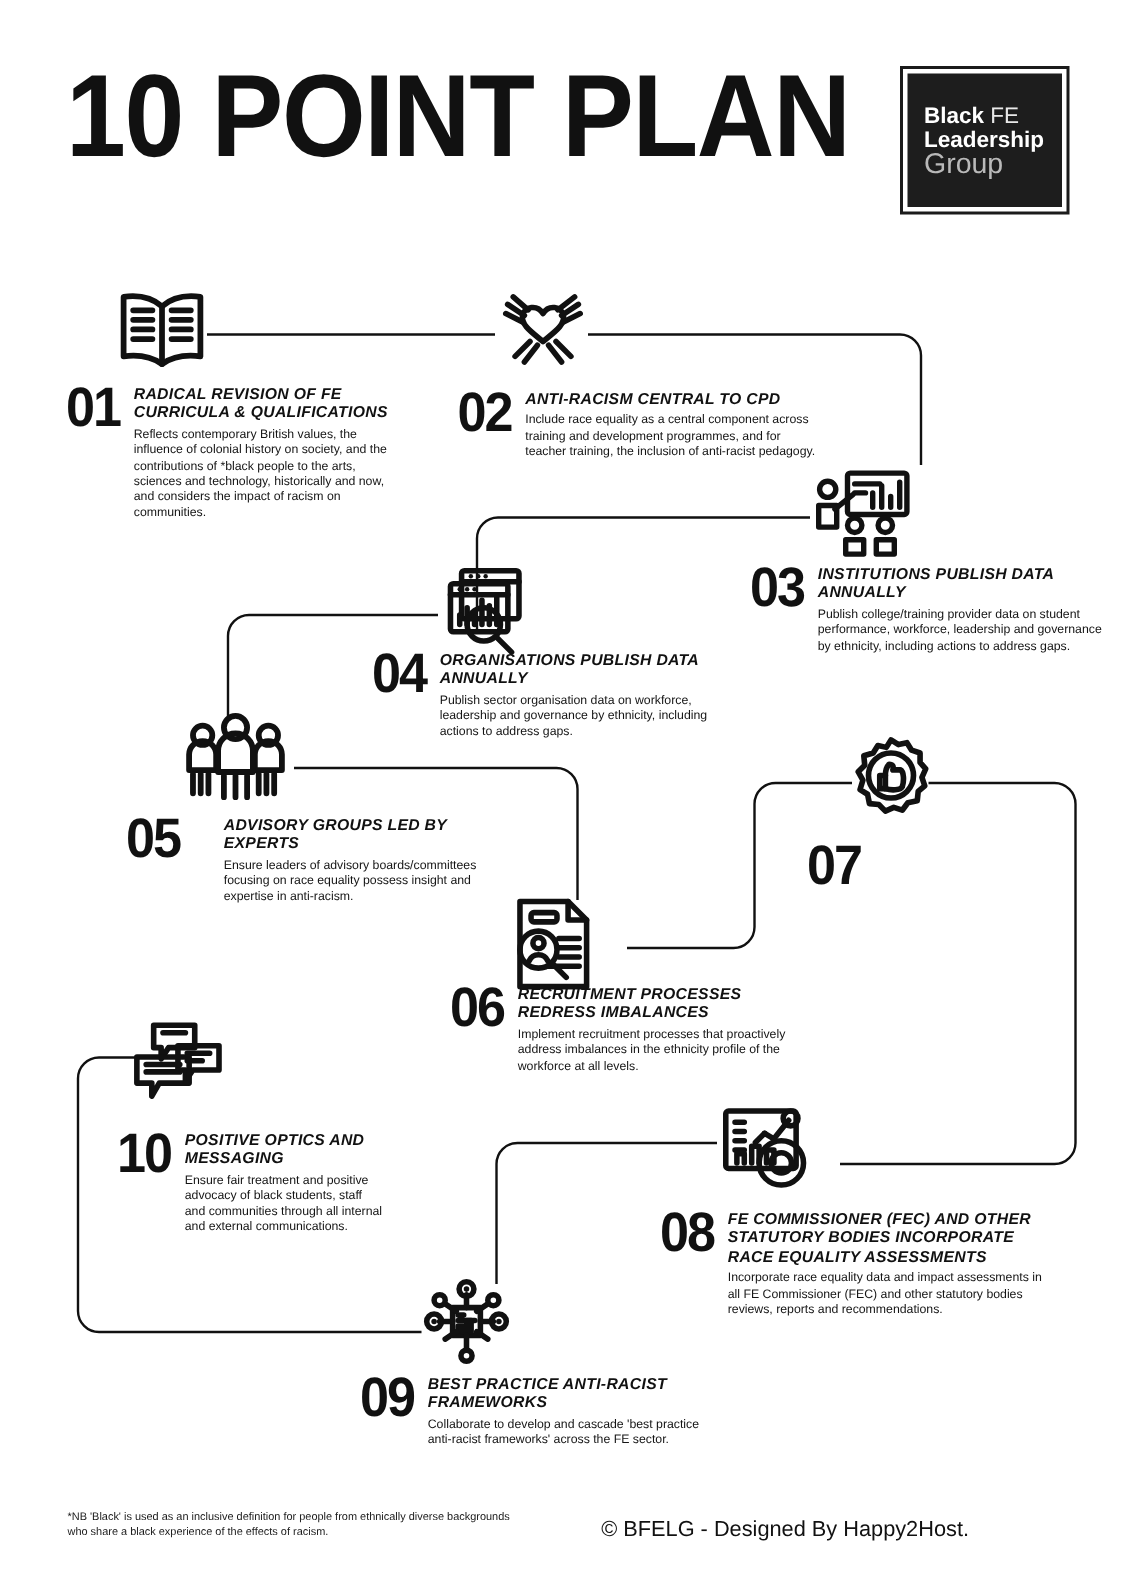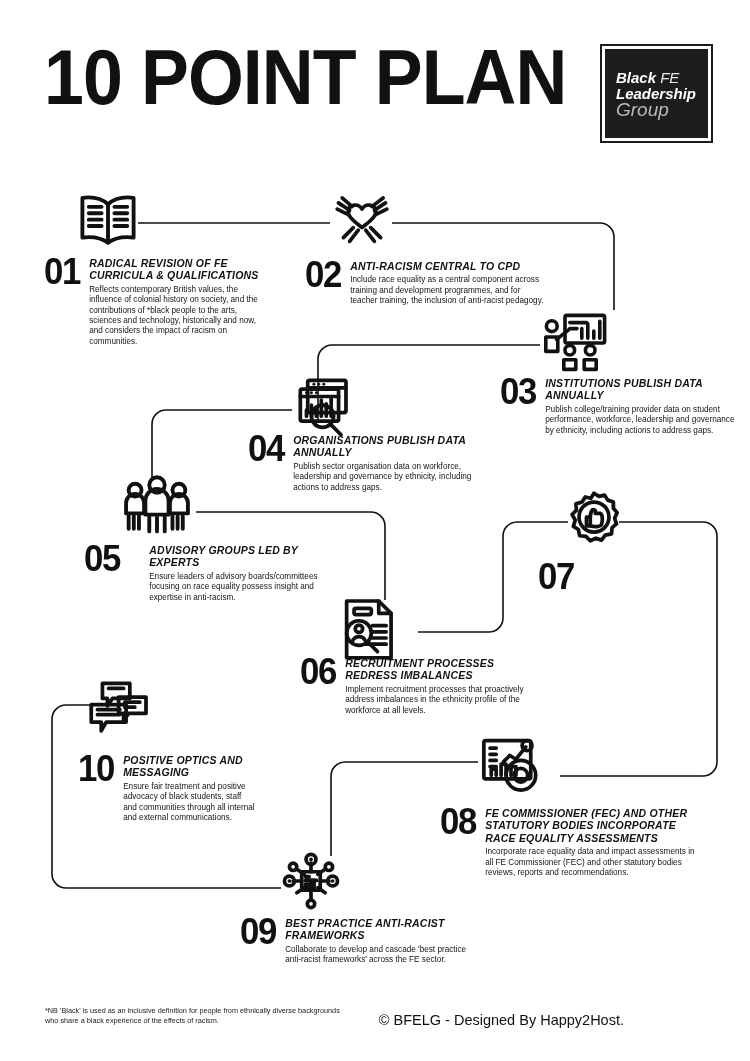--- a/index.html
+++ b/index.html
@@ -14,21 +14,21 @@
   #header{position:absolute;left:0;top:0;width:750px;height:175px;}
   #title{
     position:absolute;left:44px;top:38px;
     font-size:78px;line-height:78px;font-weight:bold;
     letter-spacing:-1px;color:#111;
     transform:scaleX(.92);transform-origin:left top;
     white-space:nowrap;
   }
   #logo{
     position:absolute;left:600px;top:44px;width:113px;height:99px;
-    border:2px solid #1b1b1b;background:#fff;padding:3px;box-sizing:border-box;font-style:italic;
+    border:2px solid #1b1b1b;background:#fff;padding:3px;box-sizing:border-box;
   }
   #logo-inner{
     width:100%;height:100%;background:#1d1d1d;box-sizing:border-box;
     display:flex;flex-direction:column;justify-content:center;
     padding-left:11px;
   }
   .logo-l1,.logo-l2,.logo-l3{
     font-size:15px;line-height:16px;color:#fff;white-space:nowrap;
   }
   .logo-l1 b,.logo-l2{font-weight:bold;}
@@ -58,21 +58,21 @@
   .st{fill:none;stroke:#111;stroke-width:6;stroke-linecap:round;stroke-linejoin:round;}
   .stf{fill:#111;}
   .conn{fill:none;stroke:#111;stroke-width:1.6;}
 
   
   #footnote{
     position:absolute;left:45px;top:1006px;width:300px;
     font-size:7.3px;line-height:9.6px;color:#1a1a1a;
   }
   #credit{
-    position:absolute;right:48px;top:1012px;
+    position:absolute;right:26px;top:1012px;
     font-size:14.5px;line-height:17px;color:#111;white-space:nowrap;
   }
 </style>
 </head>
 <body>
 
 <div id="stage">
 
   <div id="header">
     <div id="title">10 POINT PLAN</div>

